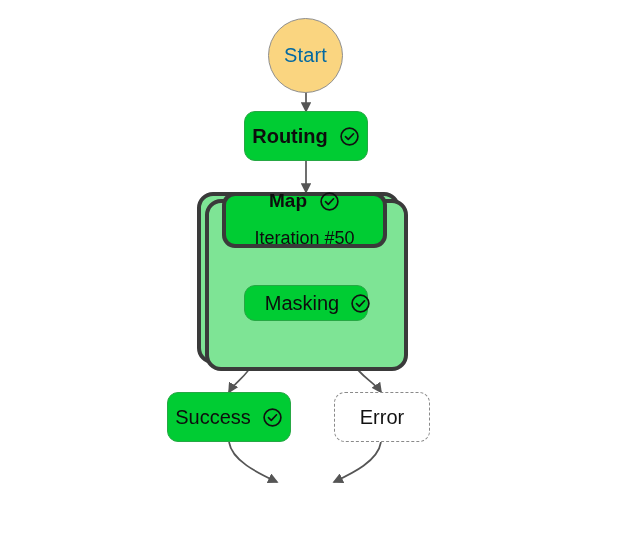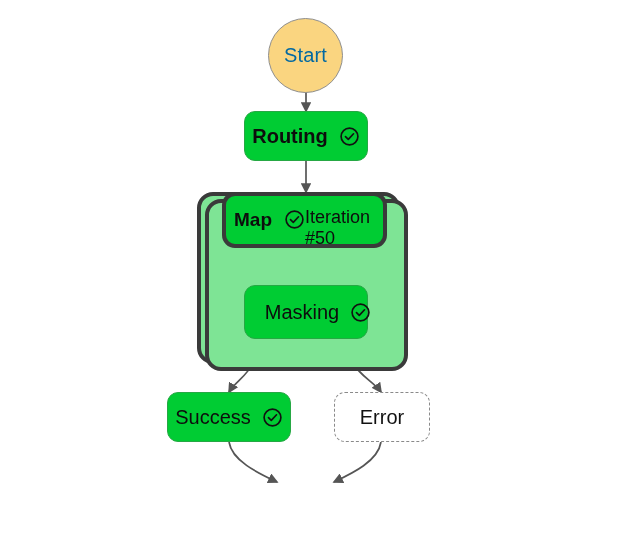--- a/index.html
+++ b/index.html
@@ -101,21 +101,21 @@
 
   
   #map-header {
     position: absolute;
     z-index: 4;
     background: #00cc33;
     border: 4.5px solid #3a3a3a;
     border-radius: 13px;
     box-sizing: border-box;
     display: flex;
-    flex-direction: row;
+    flex-direction: column;
     align-items: center;
     justify-content: center;
     color: #0d0d0d;
     padding: 4px 8px 5px;
   }
   #map-header .hdr-top {
     display: flex;
     align-items: center;
     justify-content: center;
     gap: 12px;
@@ -188,21 +188,21 @@
       <span class="check-badge">
         <svg viewBox="0 0 24 24" xmlns="http://www.w3.org/2000/svg">
           <circle cx="12" cy="12" r="9.6" fill="none" stroke="#111111" stroke-width="1.9"></circle>
           <path d="M 7.4 12.2 L 10.6 15.3 L 16.6 8.9" fill="none" stroke="#111111" stroke-width="1.9" stroke-linecap="round" stroke-linejoin="round"></path>
         </svg>
       </span>
     </div>
     <div class="hdr-sub">Iteration #50</div>
   </div>
 
-  <div class="node step" id="node-masking" style="left:244px; top:285px; width:124px; height:54px; z-index:4;padding-left:40px;">
+  <div class="node step" id="node-masking" style="left:244px; top:285px; width:124px; height:36px; z-index:4;padding-left:40px;">
     <span class="label">Masking</span>
     <span class="check-badge">
       <svg viewBox="0 0 24 24" xmlns="http://www.w3.org/2000/svg">
         <circle cx="12" cy="12" r="9.6" fill="none" stroke="#111111" stroke-width="1.9"></circle>
         <path d="M 7.4 12.2 L 10.6 15.3 L 16.6 8.9" fill="none" stroke="#111111" stroke-width="1.9" stroke-linecap="round" stroke-linejoin="round"></path>
       </svg>
     </span>
   </div>
 
   <div class="node step" id="node-success" style="left:167px; top:392px; width:124px; height:50px;">

